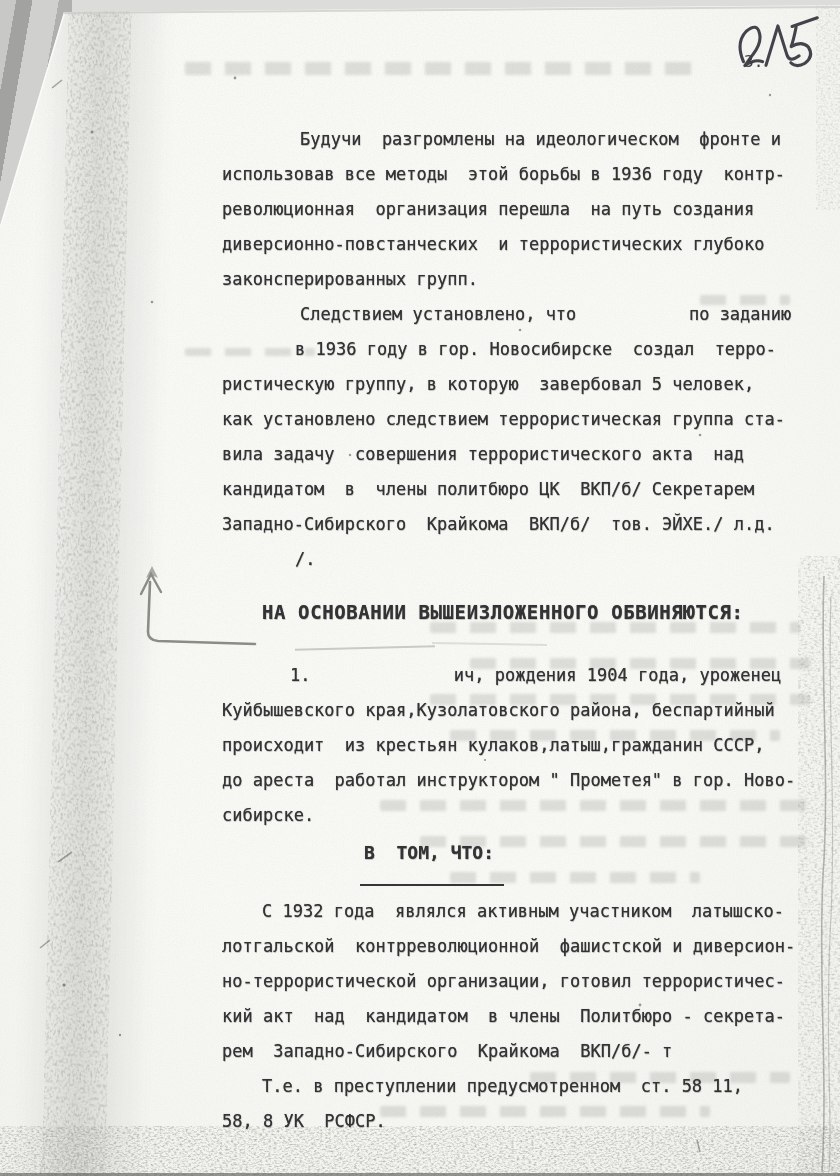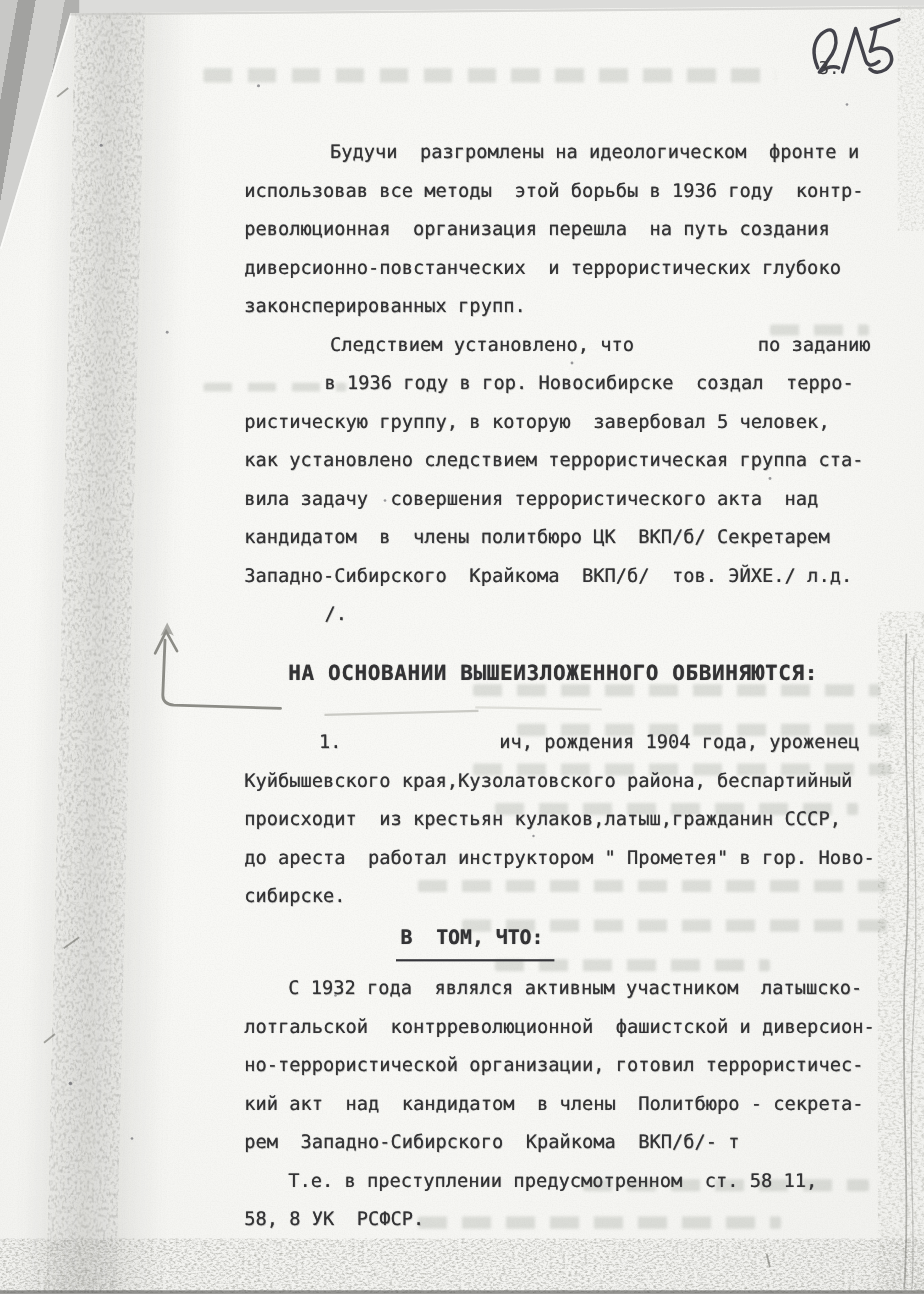--- a/index.html
+++ b/index.html
@@ -19,21 +19,21 @@
   .textblock{position:absolute;left:222px;top:122px;width:620px;color:#333335;
              font-size:17px;line-height:35px;
              text-shadow:0 0 .7px rgba(40,40,42,.65), .5px .5px 0 rgba(40,40,42,.22);}
   .line{white-space:pre;}
   .ind{padding-left:78px;}
   .ind2{padding-left:73px;}
   .ind-s{padding-left:40px;}
   .num{padding-left:68px;margin-top:28px;}
   .h1{padding-left:40px;margin-top:18px;font-weight:bold;font-size:19px;letter-spacing:.6px;}
   .h2{padding-left:138px;margin-top:2px;font-weight:bold;font-size:18px;}
-  .h2 .u{display:inline-block;border-bottom:2px solid #35353a;padding:0 10px 2px 4px;}
+  .h2 .u{display:inline-block;border-bottom:2px solid #35353a;padding:0 10px 14px 4px;}
   .after-h2{margin-top:8px;}
   
   .folio{position:absolute;left:728px;top:14px;width:100px;height:64px;transform:rotate(-6deg);}
   .pgnum{position:absolute;left:744px;top:52px;font-size:16px;color:#3c3c3e;}
   .pencil-underline-1{position:absolute;left:295px;top:647px;width:140px;height:2px;
         background:#c2c2bc;transform:rotate(-1.5deg);opacity:.85;}
   .pencil-underline-2{position:absolute;left:432px;top:643px;width:115px;height:2px;
         background:#cdcdc7;transform:rotate(1deg);opacity:.6;}
   
   .ghost{position:absolute;border-radius:2px;opacity:.42;filter:blur(1.6px);

